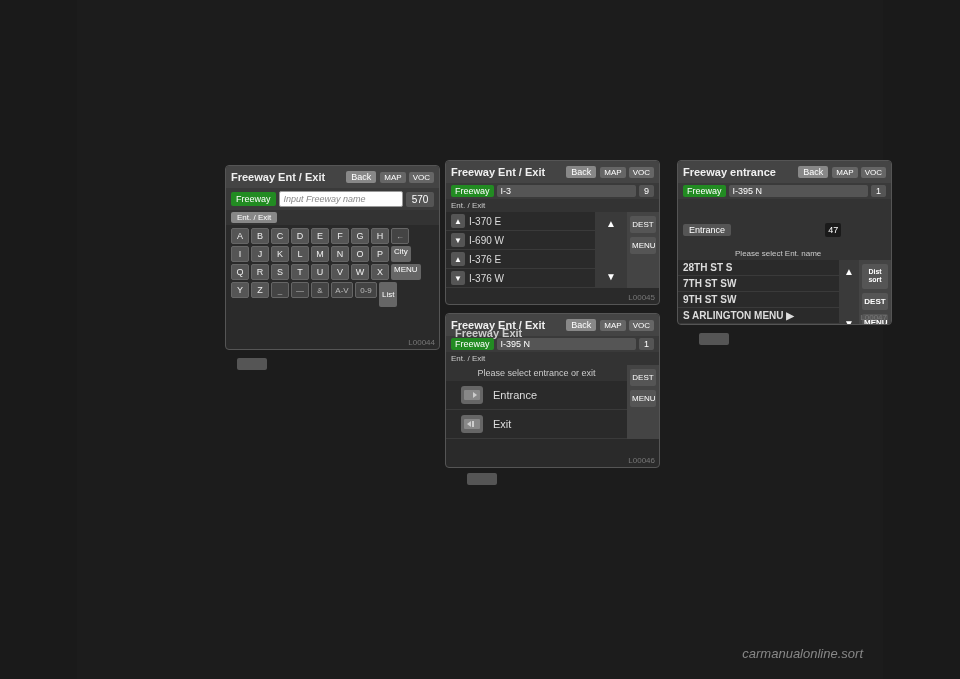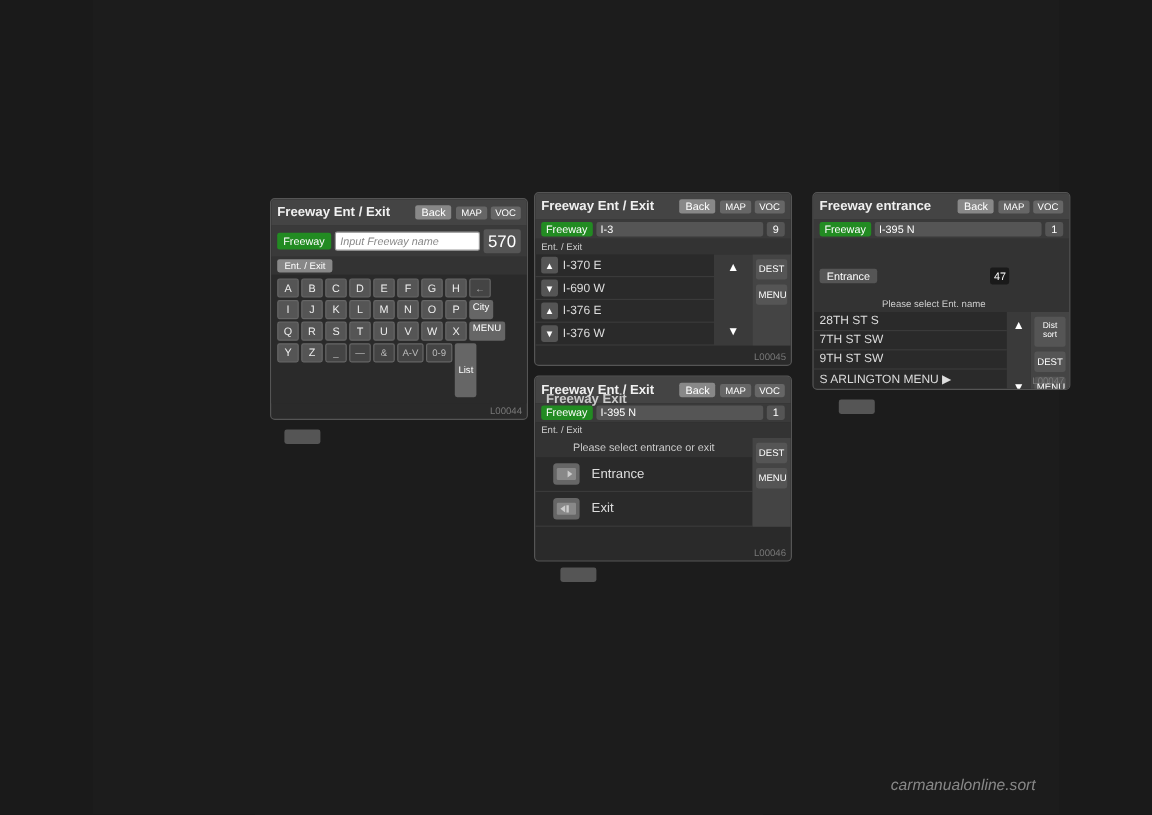--- a/index.html
+++ b/index.html
@@ -113,21 +113,21 @@
       color: #333;
       font-size: 9px;
       padding: 2px 4px;
       border: 1px solid #999;
       border-radius: 2px;
     }
 
     .input-count {
       background: #555;
       color: #fff;
-      font-size: 14px;
+      font-size: 10px;
       padding: 2px 4px;
       border-radius: 2px;
       min-width: 28px;
       text-align: center;
     }
 
     .tab-row {
       display: flex;
       background: #333;
       padding: 2px 5px;
@@ -421,21 +421,21 @@
         <div class="side-btn" style="font-size:8px;background:#666;color:#fff;padding:1px 3px;border-radius:2px;">MENU</div>
       </div>
       <div class="kb-row">
         <div class="kb-key">Y</div>
         <div class="kb-key">Z</div>
         <div class="kb-key special">_</div>
         <div class="kb-key special">—</div>
         <div class="kb-key special">&amp;</div>
         <div class="kb-key special wide">A-V</div>
         <div class="kb-key special wide">0-9</div>
-        <div class="side-btn" style="font-size:8px;background:#666;color:#fff;padding:18px 3px;border-radius:2px;">List</div>
+        <div class="side-btn" style="font-size:8px;background:#666;color:#fff;padding:8px 3px;border-radius:2px;">List</div>
       </div>
     </div>
     <span class="screen-code">L00044</span>
   </div>
 
   <div class="nav-screen screen2">
     <div class="screen-header">
       <span class="screen-title">Freeway Ent / Exit</span>
       <div style="display:flex;gap:2px;align-items:center;">
         <button class="btn-back">Back</button>
@@ -542,21 +542,21 @@
     <div class="freeway-row">
       <span class="freeway-label">Freeway</span>
       <span class="freeway-value">I-395 N</span>
       <span class="freeway-count">1</span>
     </div>
     <div class="ent-exit-bar" style="display:flex;gap:4px;align-items:center;">
       <span class="entrance-tab">Entrance</span>
       <span style="color:#ccc;font-size:8px;margin-top:48px;">Please select Ent. name</span>
       <span style="color:#fff;font-size:9px;background:#1a1a1a;padding:2px 3px;border-radius:2px;">47</span>
     </div>
-    <div style="display:flex;">
+    <div style="display:flex;font-weight:bold;">
       <div style="flex:1;">
         <div class="list-item">
           <span class="list-item-text">28TH ST S</span>
         </div>
         <div class="list-item">
           <span class="list-item-text">7TH ST SW</span>
         </div>
         <div class="list-item">
           <span class="list-item-text">9TH ST SW</span>
         </div>

